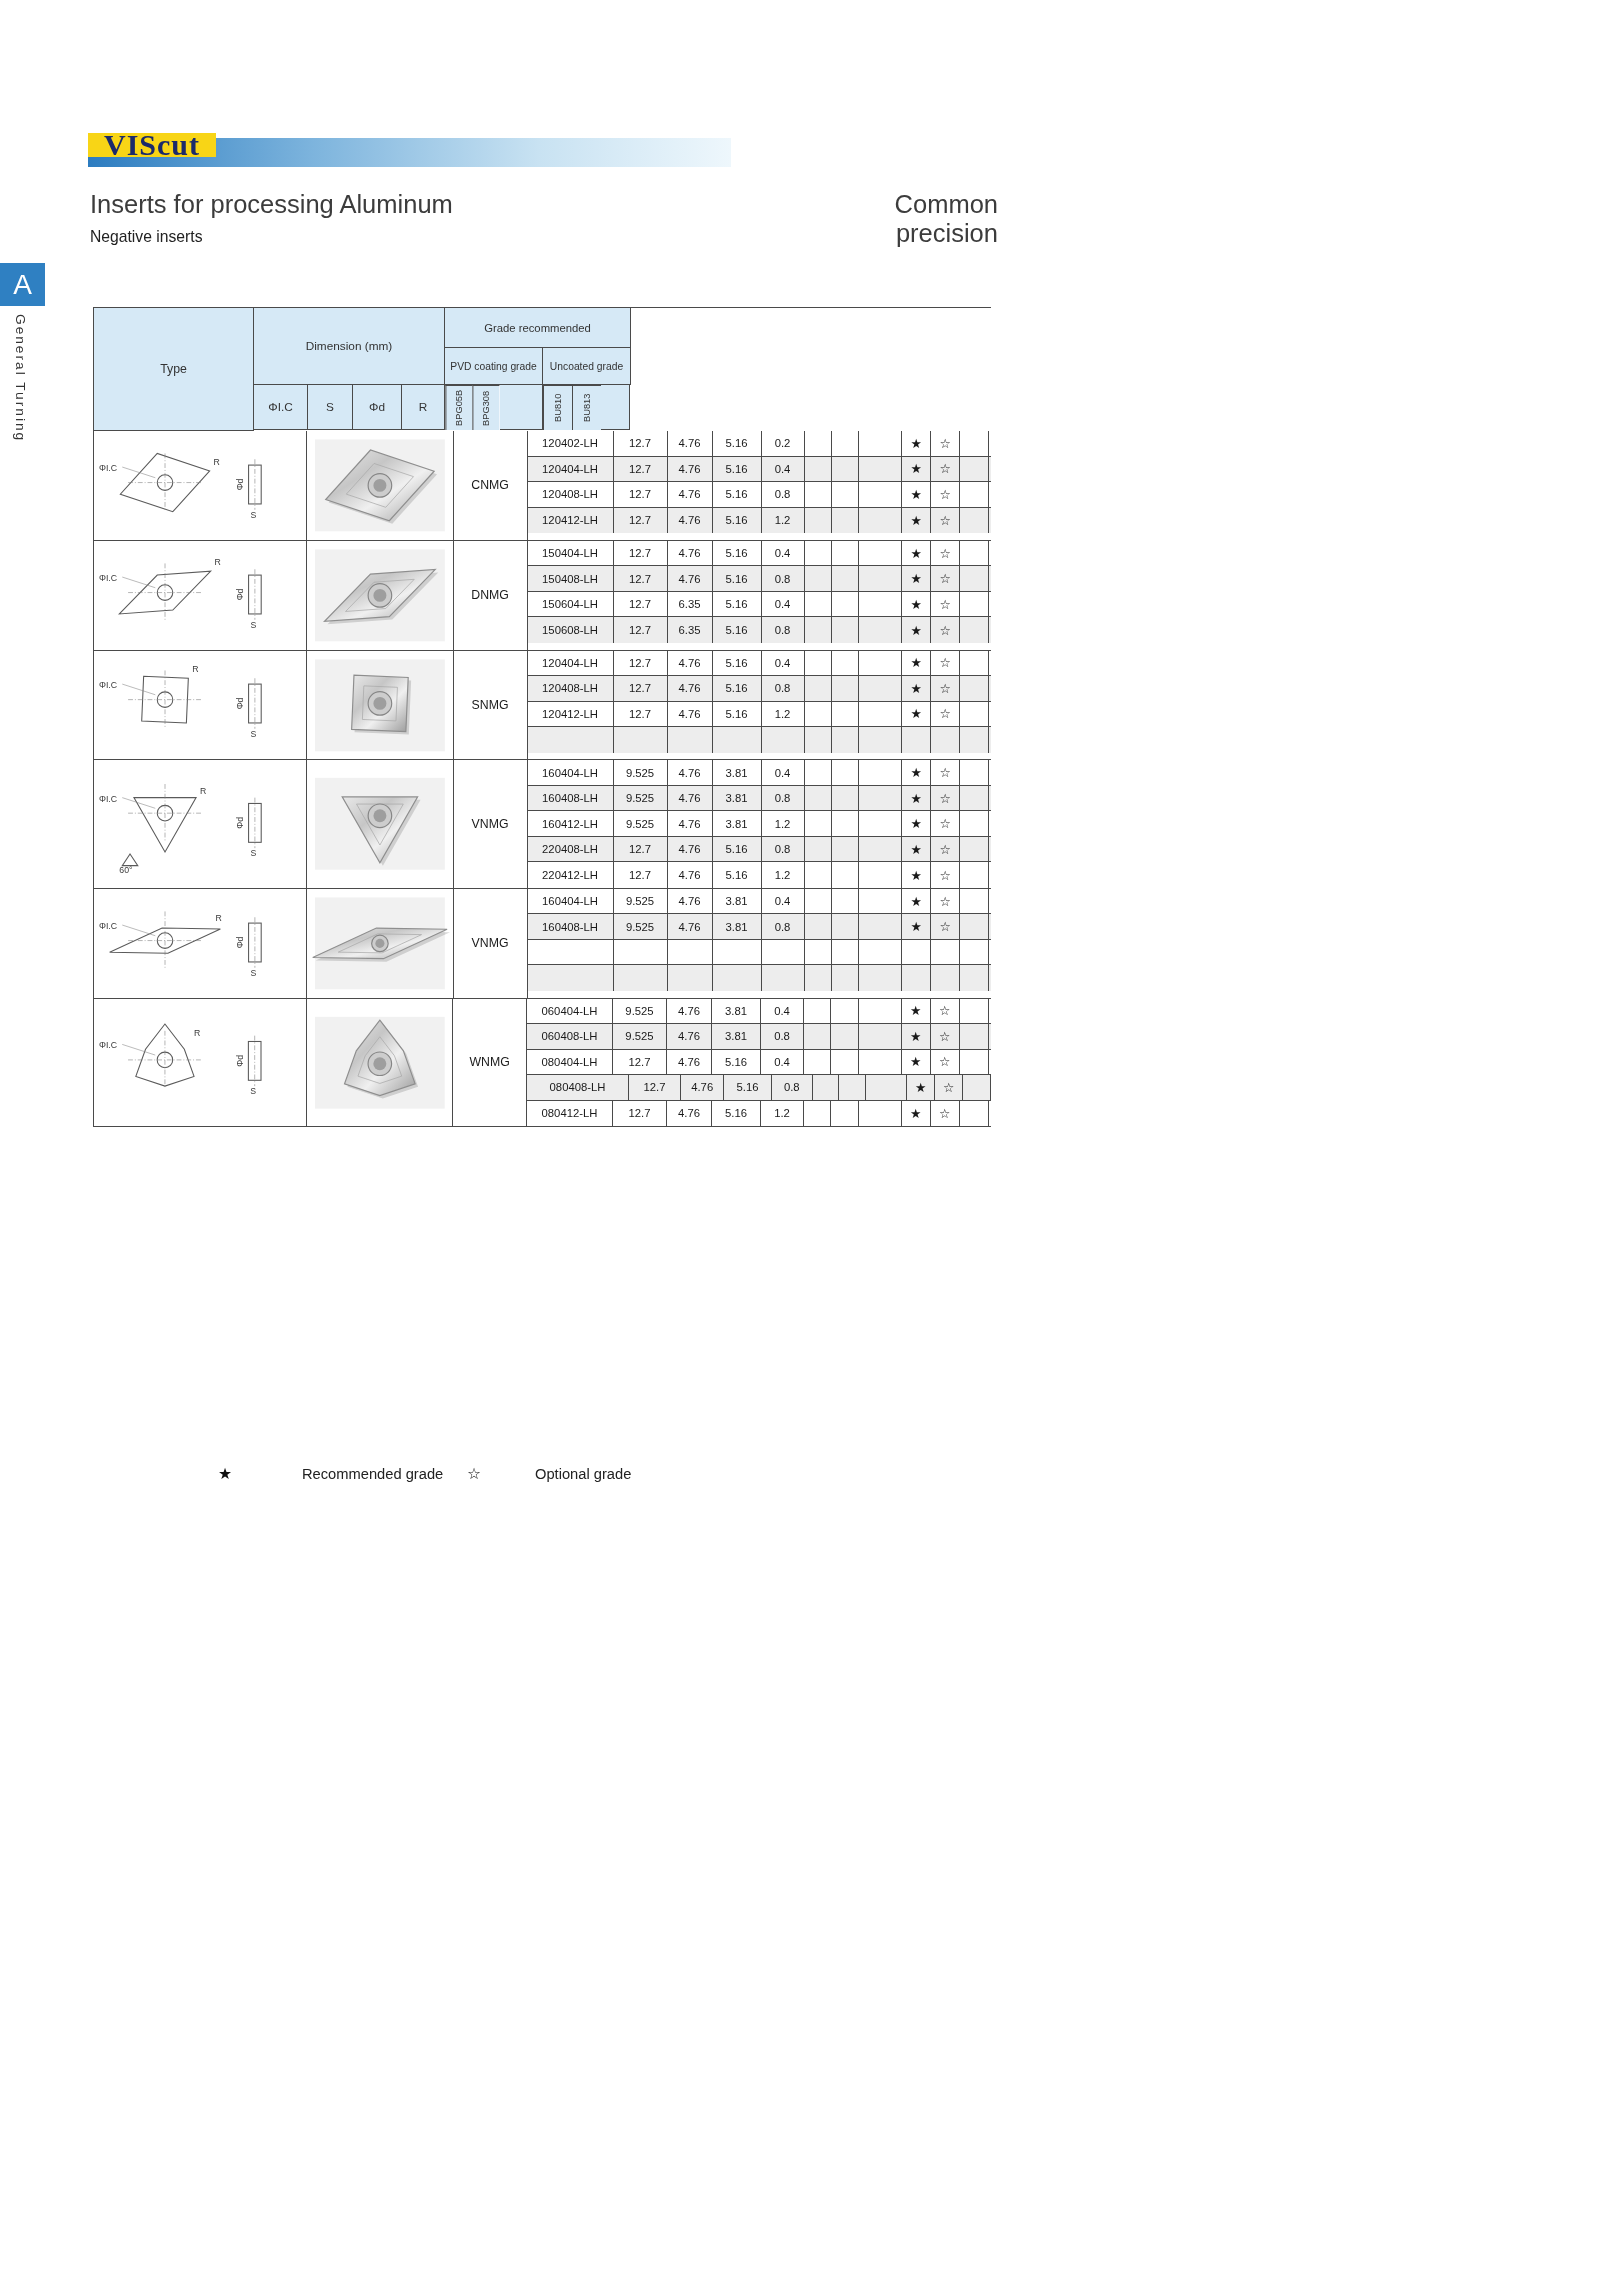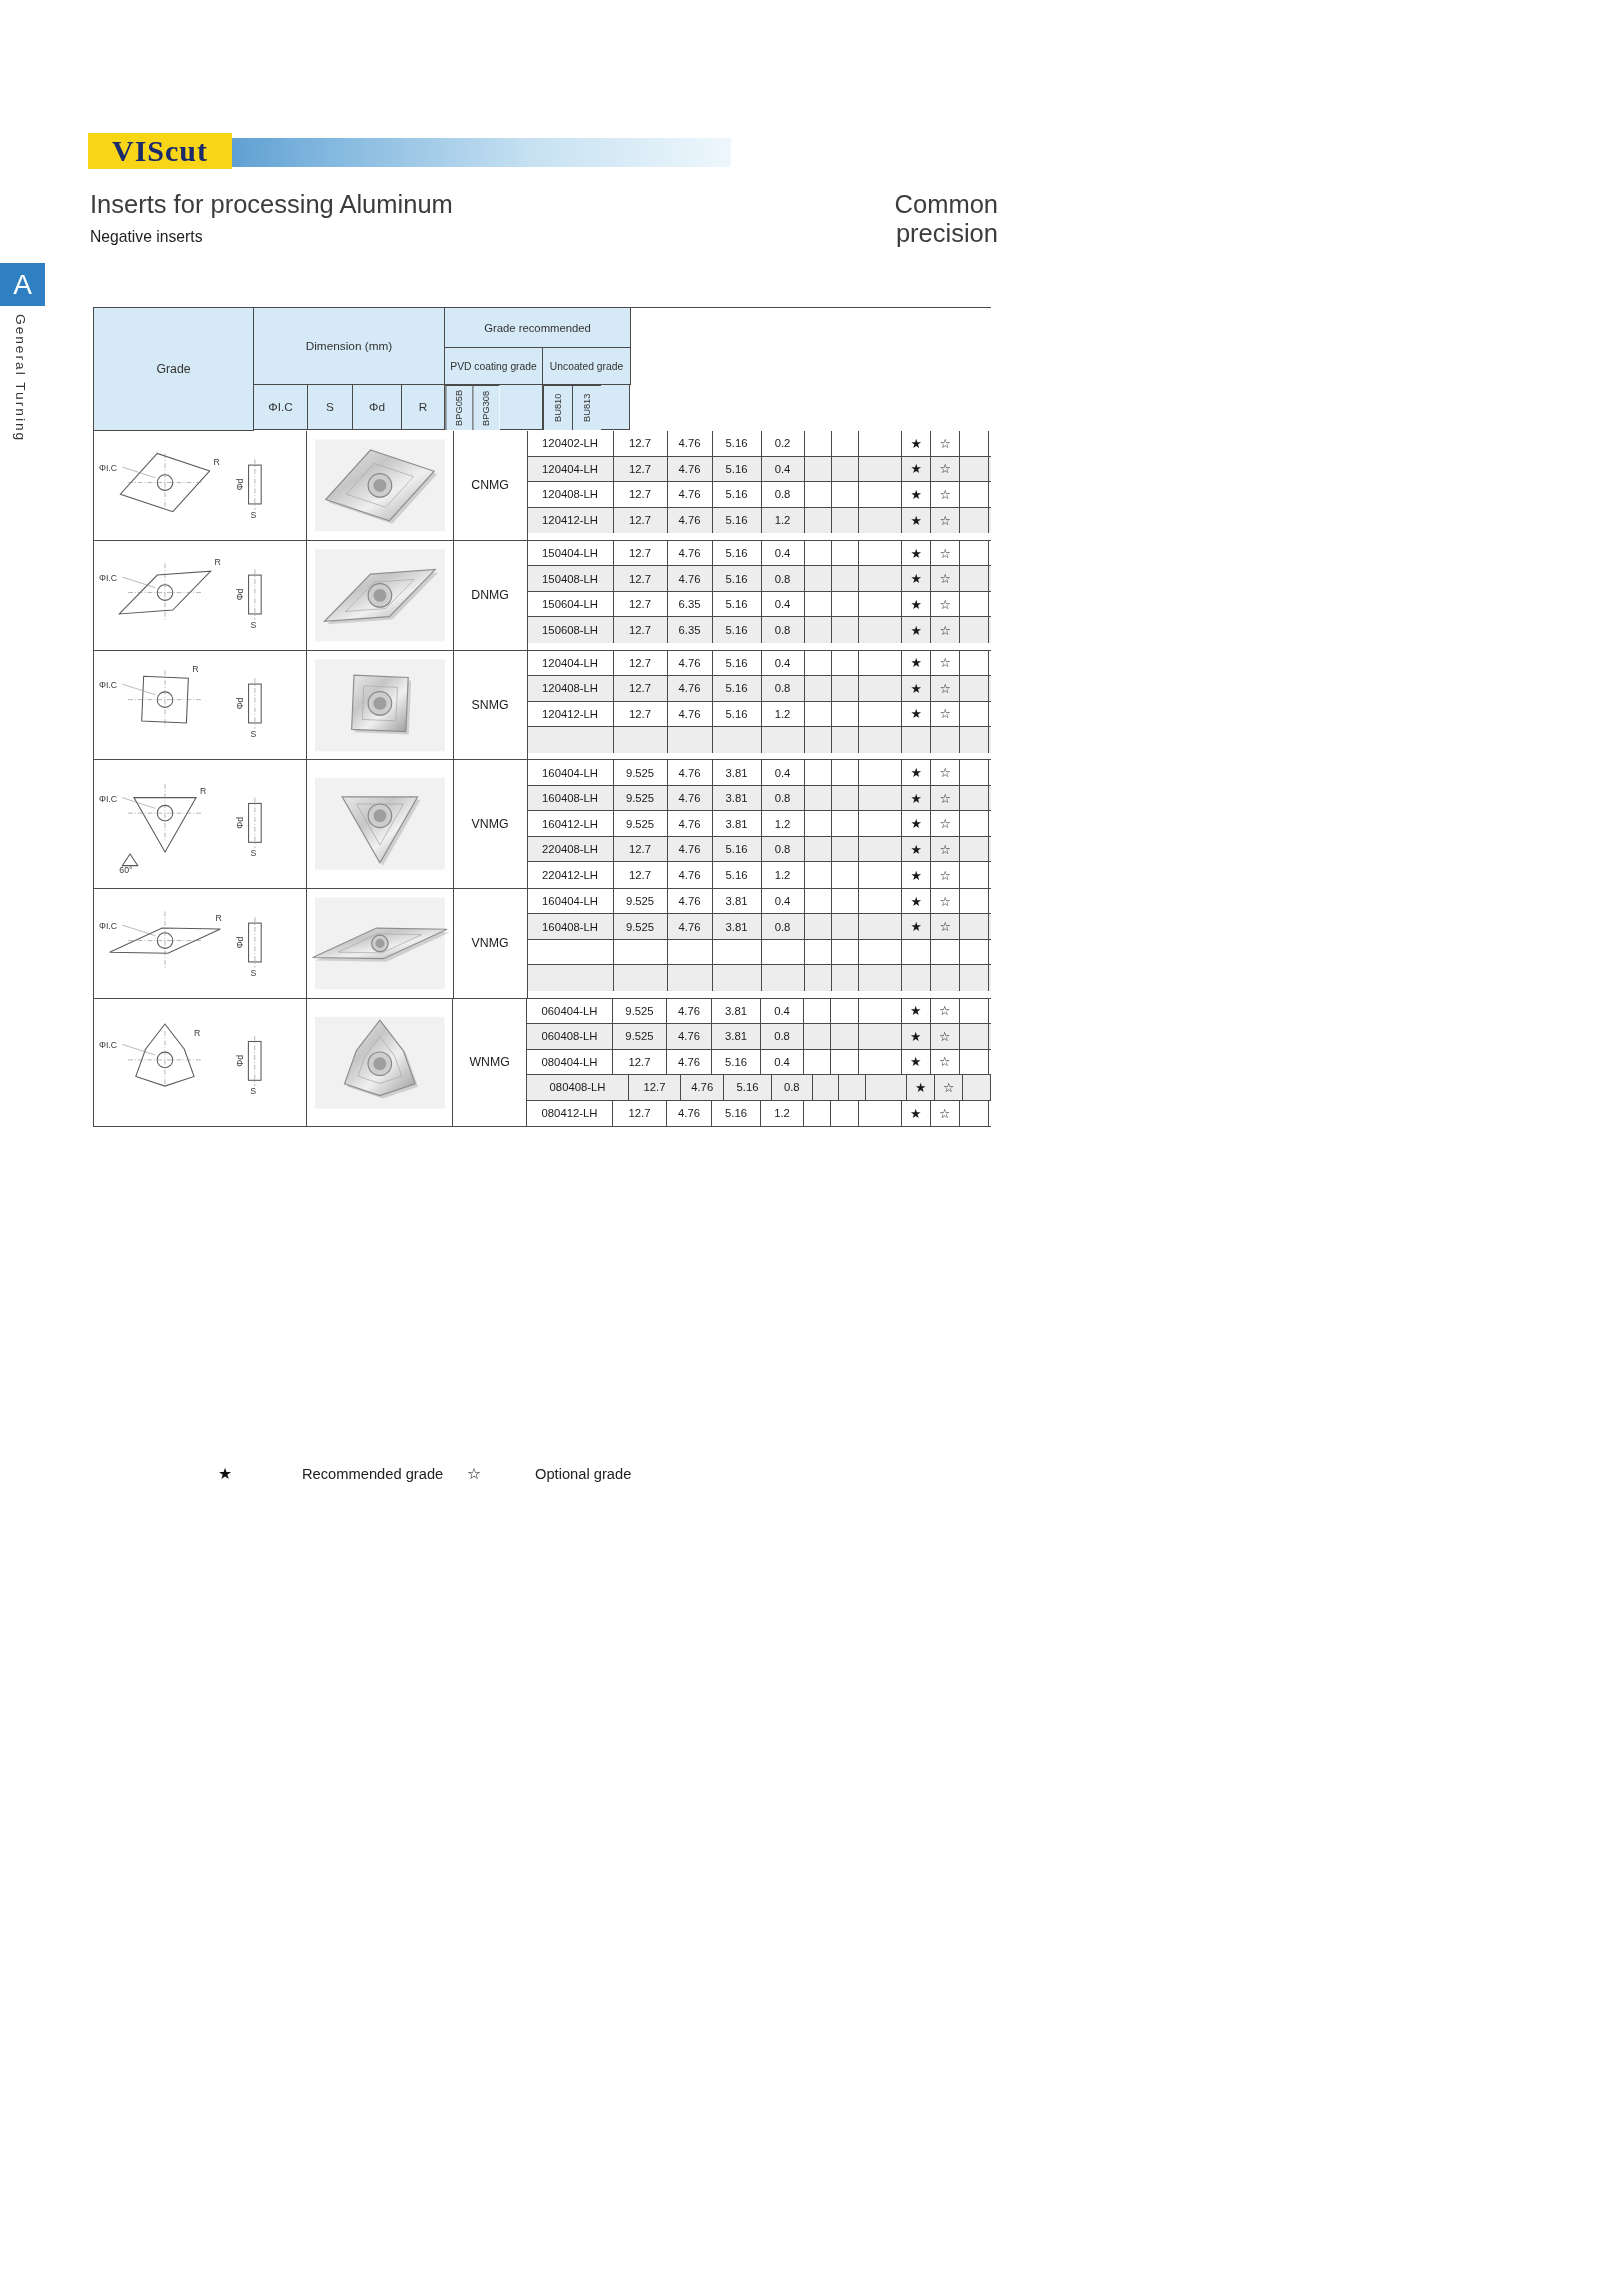--- a/index.html
+++ b/index.html
@@ -3,22 +3,22 @@
 <meta charset="utf-8">
 <style>
   *{box-sizing:border-box;margin:0;padding:0}
   html,body{background:#fff}
   .page{position:relative;width:1621px;height:2293px;background:#fff;overflow:hidden;
         font-family:"Liberation Sans","DejaVu Sans",sans-serif;color:#1a1a1a}
 
   
   .brandbar{position:absolute;left:88px;top:138px;width:643px;height:29px;
     background:linear-gradient(to right,#2c7cc0,#7db4dd 35%,#c8e2f2 70%,#eef7fc 100%)}
-  .brandlogo{position:absolute;left:88px;top:133px;height:36px;background:#f8d516;
-    display:flex;align-items:center;padding:0 24px;
+  .brandlogo{position:absolute;left:88px;top:133px;height:24px;background:#f8d516;
+    display:flex;align-items:center;padding:0 16px;
     font-family:"Liberation Serif","DejaVu Serif",serif;font-weight:bold;
     font-size:30px;color:#1b2a6b;letter-spacing:1px}
   .title-left{position:absolute;left:90px;top:190px;font-size:25.5px;color:#3c3c3c}
   .title-right{position:absolute;left:812px;top:190px;width:186px;text-align:right;font-size:25.5px;color:#3c3c3c}
   .subtitle{position:absolute;left:90px;top:228px;font-size:15.7px;color:#222}
 
   
   .side-tab{position:absolute;left:0;top:263px;width:45px;height:43px;background:#2f80c2;
     color:#fff;display:flex;align-items:center;justify-content:center;font-size:28px}
   .side-label{position:absolute;left:12.7px;top:314px;writing-mode:vertical-rl;
@@ -84,21 +84,21 @@
   </div>
   <div class="title-left">Inserts  for processing Aluminum</div>
   <div class="title-right">Common precision</div>
   <div class="subtitle">Negative inserts</div>
 
   <div class="side-tab">A</div>
   <div class="side-label">General  Turning</div>
 
   <div class="itable">
     <div class="thead">
-      <div class="th type-h">Grade</div>
+      <div class="th type-h">Type</div>
       <div class="dgwrap">
         <div class="toprow">
           <div class="th dim-h">Dimension (mm)</div>
           <div class="gradewrap">
             <div class="th grade-h">Grade recommended</div>
             <div class="pvdrow">
               <div class="th pvd-h">PVD coating grade</div>
               <div class="th unc-h">Uncoated grade</div>
             </div>
           </div>

